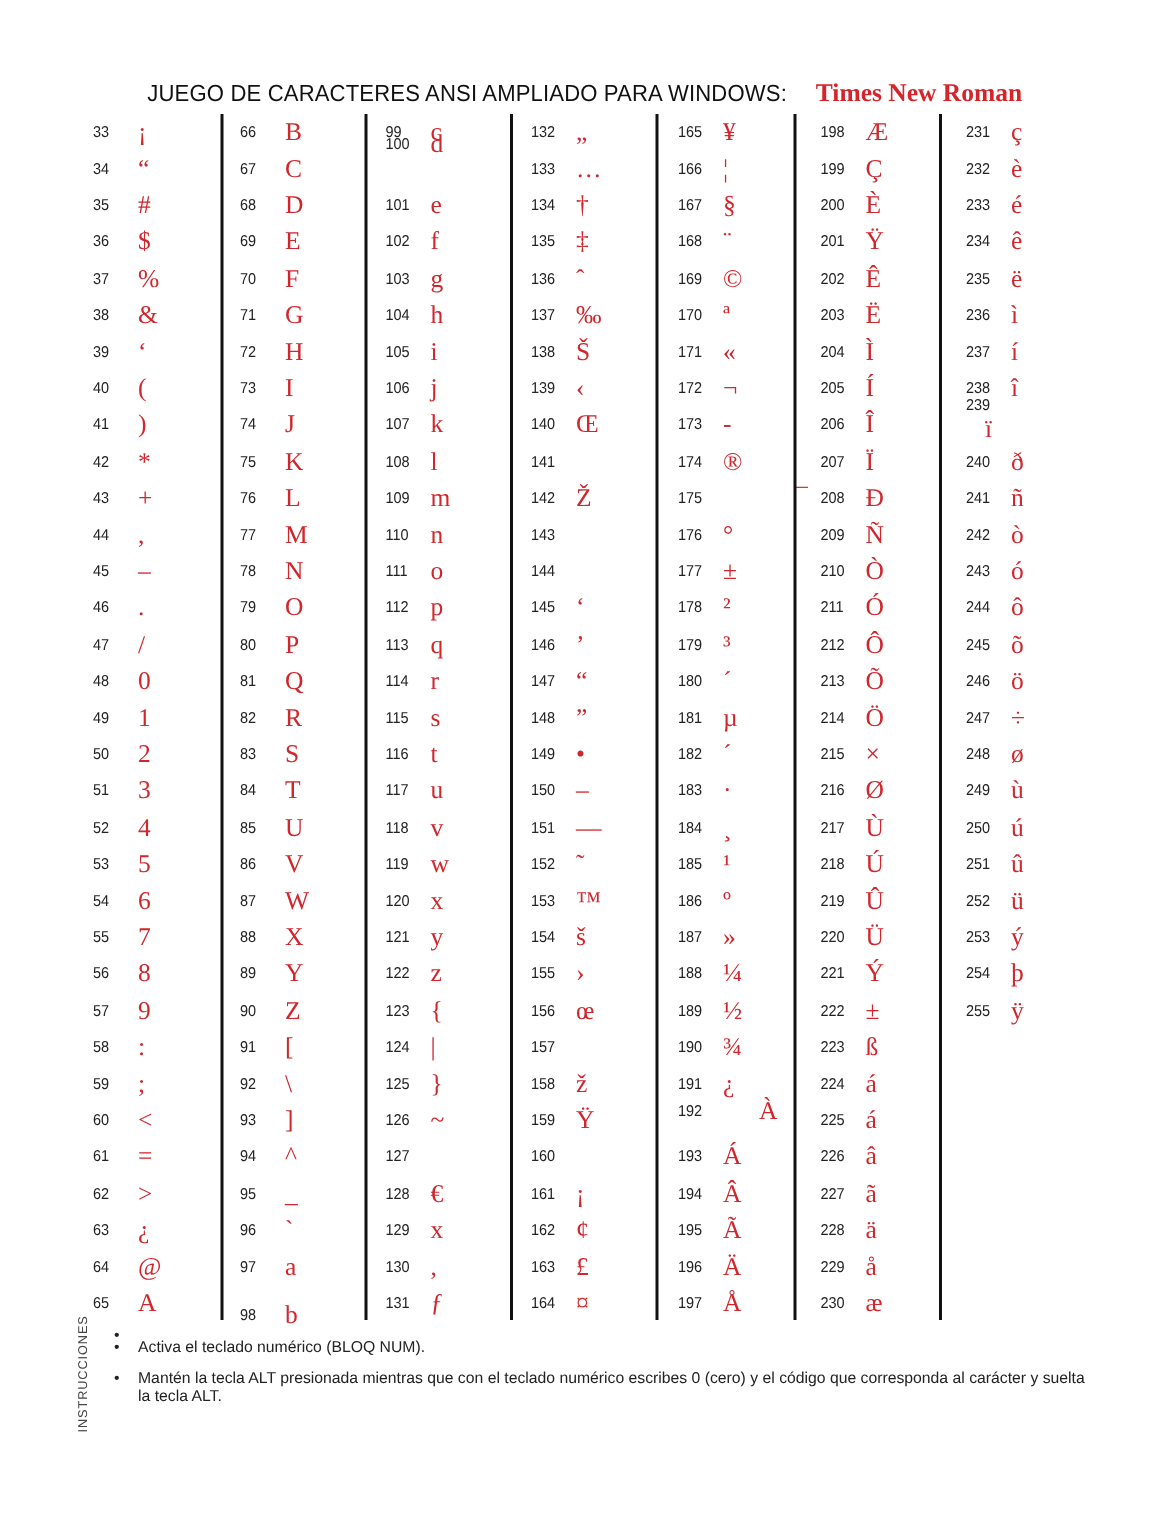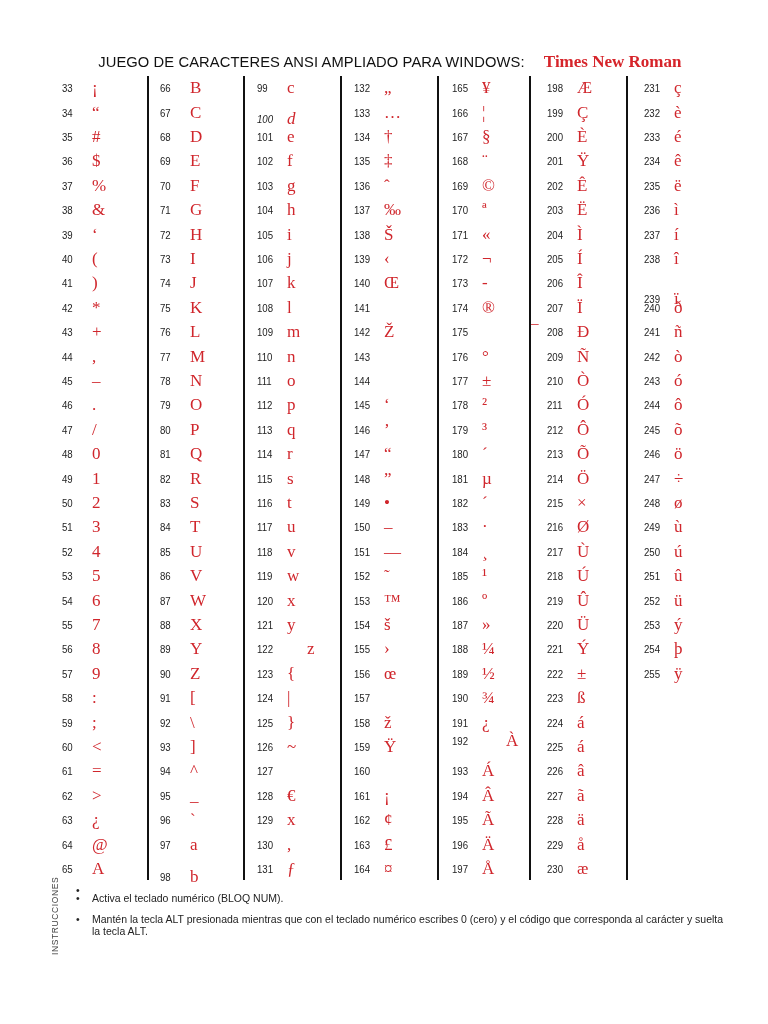--- a/index.html
+++ b/index.html
@@ -323,21 +323,21 @@
       <div class="row" style="top: 789px;">
         <span class="num">98</span>
         <span class="ch">b</span>
       </div>
     </div>
     <div class="col" style="left: 195px;">
       <div class="row" style="top: 0px;">
         <span class="num">99</span>
         <span class="ch">c</span>
       </div>
-      <div class="row" style="top: 31px; font-style: italic;">
+      <div class="row" style="top: 8px;">
         <span class="num">100</span>
         <span class="ch">d</span>
       </div>
       <div class="row" style="top: 48.8px;">
         <span class="num">101</span>
         <span class="ch">e</span>
       </div>
       <div class="row" style="top: 73.2px;">
         <span class="num">102</span>
         <span class="ch">f</span>
@@ -411,21 +411,21 @@
         <span class="ch">w</span>
       </div>
       <div class="row" style="top: 512.4px;">
         <span class="num">120</span>
         <span class="ch">x</span>
       </div>
       <div class="row" style="top: 536.8px;">
         <span class="num">121</span>
         <span class="ch">y</span>
       </div>
-      <div class="row" style="top: 561.2px; gap: 20px;">
+      <div class="row" style="top: 561.2px;">
         <span class="num">122</span>
         <span class="ch">z</span>
       </div>
       <div class="row" style="top: 585.6px;">
         <span class="num">123</span>
         <span class="ch">{</span>
       </div>
       <div class="row" style="top: 610px;">
         <span class="num">124</span>
         <span class="ch">|</span>
@@ -887,21 +887,21 @@
         <span class="ch">ì</span>
       </div>
       <div class="row" style="top: 146.4px;">
         <span class="num">237</span>
         <span class="ch">í</span>
       </div>
       <div class="row" style="top: 170.8px;">
         <span class="num">238</span>
         <span class="ch">î</span>
       </div>
-      <div class="row" style="top: 211px;">
+      <div class="row" style="top: 188px; flex-direction: column;">
         <span class="num">239</span>
         <span class="ch">ï</span>
       </div>
       <div class="row" style="top: 219.6px;">
         <span class="num">240</span>
         <span class="ch">ð</span>
       </div>
       <div class="row" style="top: 244px;">
         <span class="num">241</span>
         <span class="ch">ñ</span>

